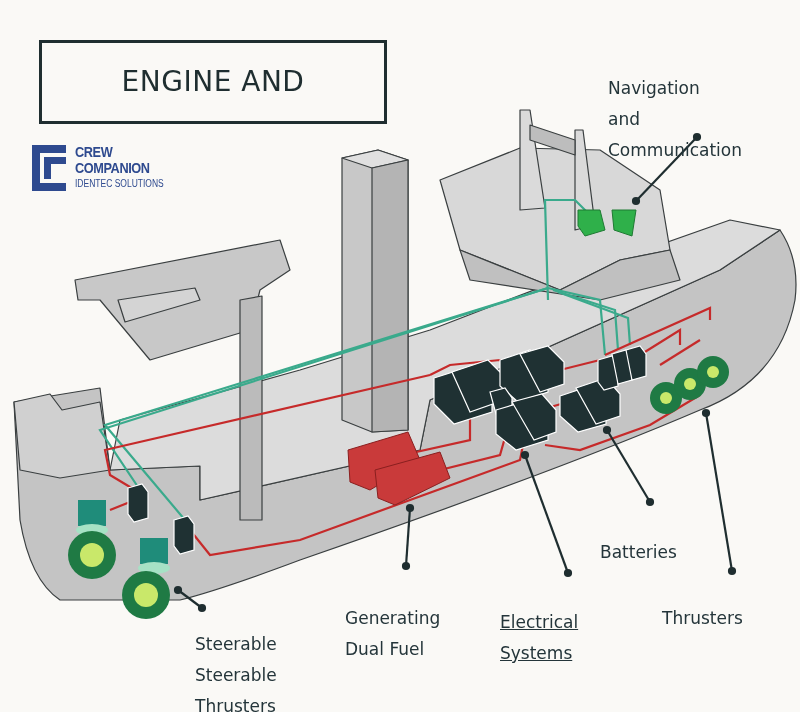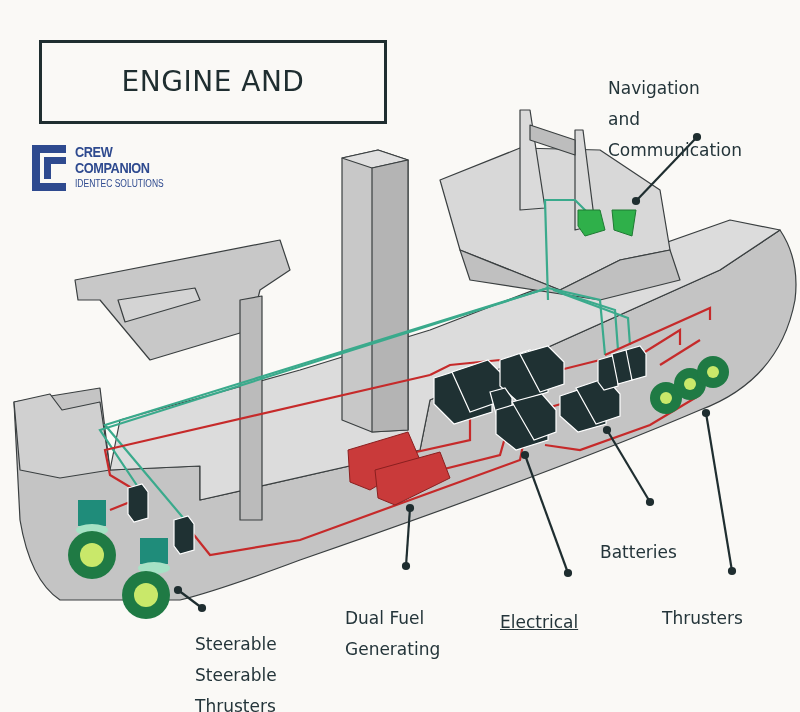--- a/index.html
+++ b/index.html
@@ -166,24 +166,25 @@
   <div>Navigation</div>
   <div>and</div>
   <div>Communication</div>
 </div>
 <div class="label" style="left:195px; top:600px; width:120px;">
   <div>Steerable</div>
   <div>Steerable</div>
   <div>Thrusters</div>
 </div>
 <div class="label" style="left:345px; top:574px; width:120px;">
+  <div>Generating</div>
   <div>Dual Fuel</div>
-  <div>Generating</div>
 </div>
 <div class="label" style="left:500px; top:578px; width:130px;text-decoration:underline;">
   <div>Electrical</div>
+  <div>Systems</div>
 </div>
 <div class="label" style="left:600px; top:508px; width:100px;">
   <div>Batteries</div>
 </div>
 <div class="label" style="left:662px; top:574px; width:130px;">
   <div>Thrusters</div>
 </div>
 
 </body></html>

